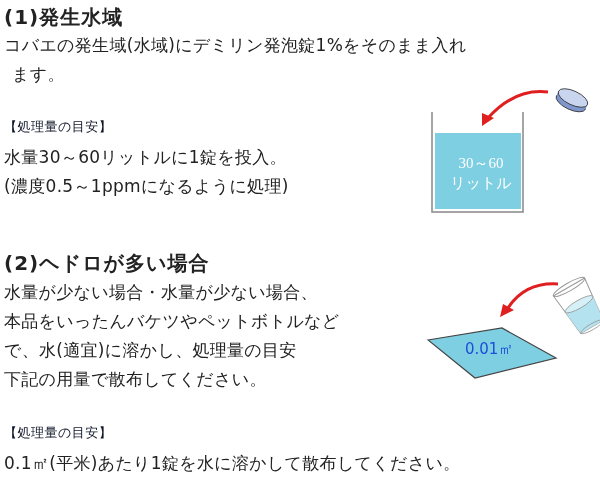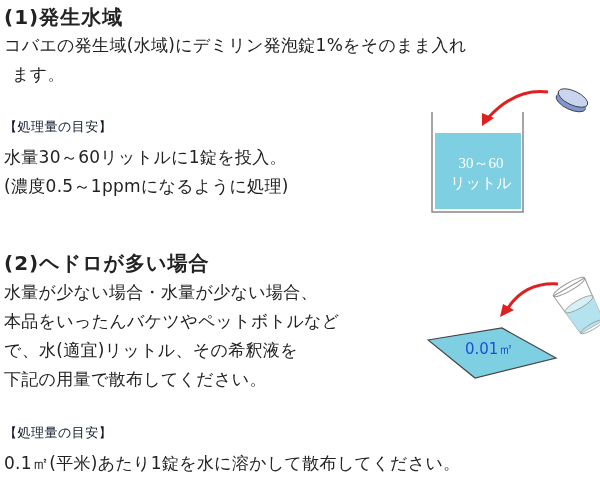--- a/index.html
+++ b/index.html
@@ -41,21 +41,21 @@
   </svg>
   <div class="abs tank-label" style="left:15px;top:73px;width:92px;font-family:Liberation Serif, serif;">
     <div>30～60</div>
     <div>リットル</div>
   </div>
 </div>
 
 <div class="abs h" style="left:4px;top:250px;">(2)ヘドロが多い場合</div>
 <div class="abs t" style="left:4px;top:280px;">水量が少ない場合・水量が少ない場合、</div>
 <div class="abs t" style="left:4px;top:309px;">本品をいったんバケツやペットボトルなど</div>
-<div class="abs t" style="left:4px;top:338px;">で、水(適宜)リットル、その希釈液を</div>
+<div class="abs t" style="left:4px;top:338px;">で、水(適宜)に溶かし、処理量の目安</div>
 <div class="abs t" style="left:4px;top:367px;">下記の用量で散布してください。</div>
 
 <div class="abs blue" style="left:4px;top:424px;">【処理量の目安】</div>
 <div class="abs t" style="left:4px;top:451px;">0.1㎡(平米)あたり1錠を水に溶かして散布してください。</div>
 
 <div class="abs" style="left:410px;top:260px;width:190px;height:130px;">
   <svg width="190" height="130" viewBox="0 0 190 130">
 
     <polygon points="18,80 92,68 146,98 65,118" fill="#7fcfe3" stroke="#444" stroke-width="1.2"></polygon>
 

